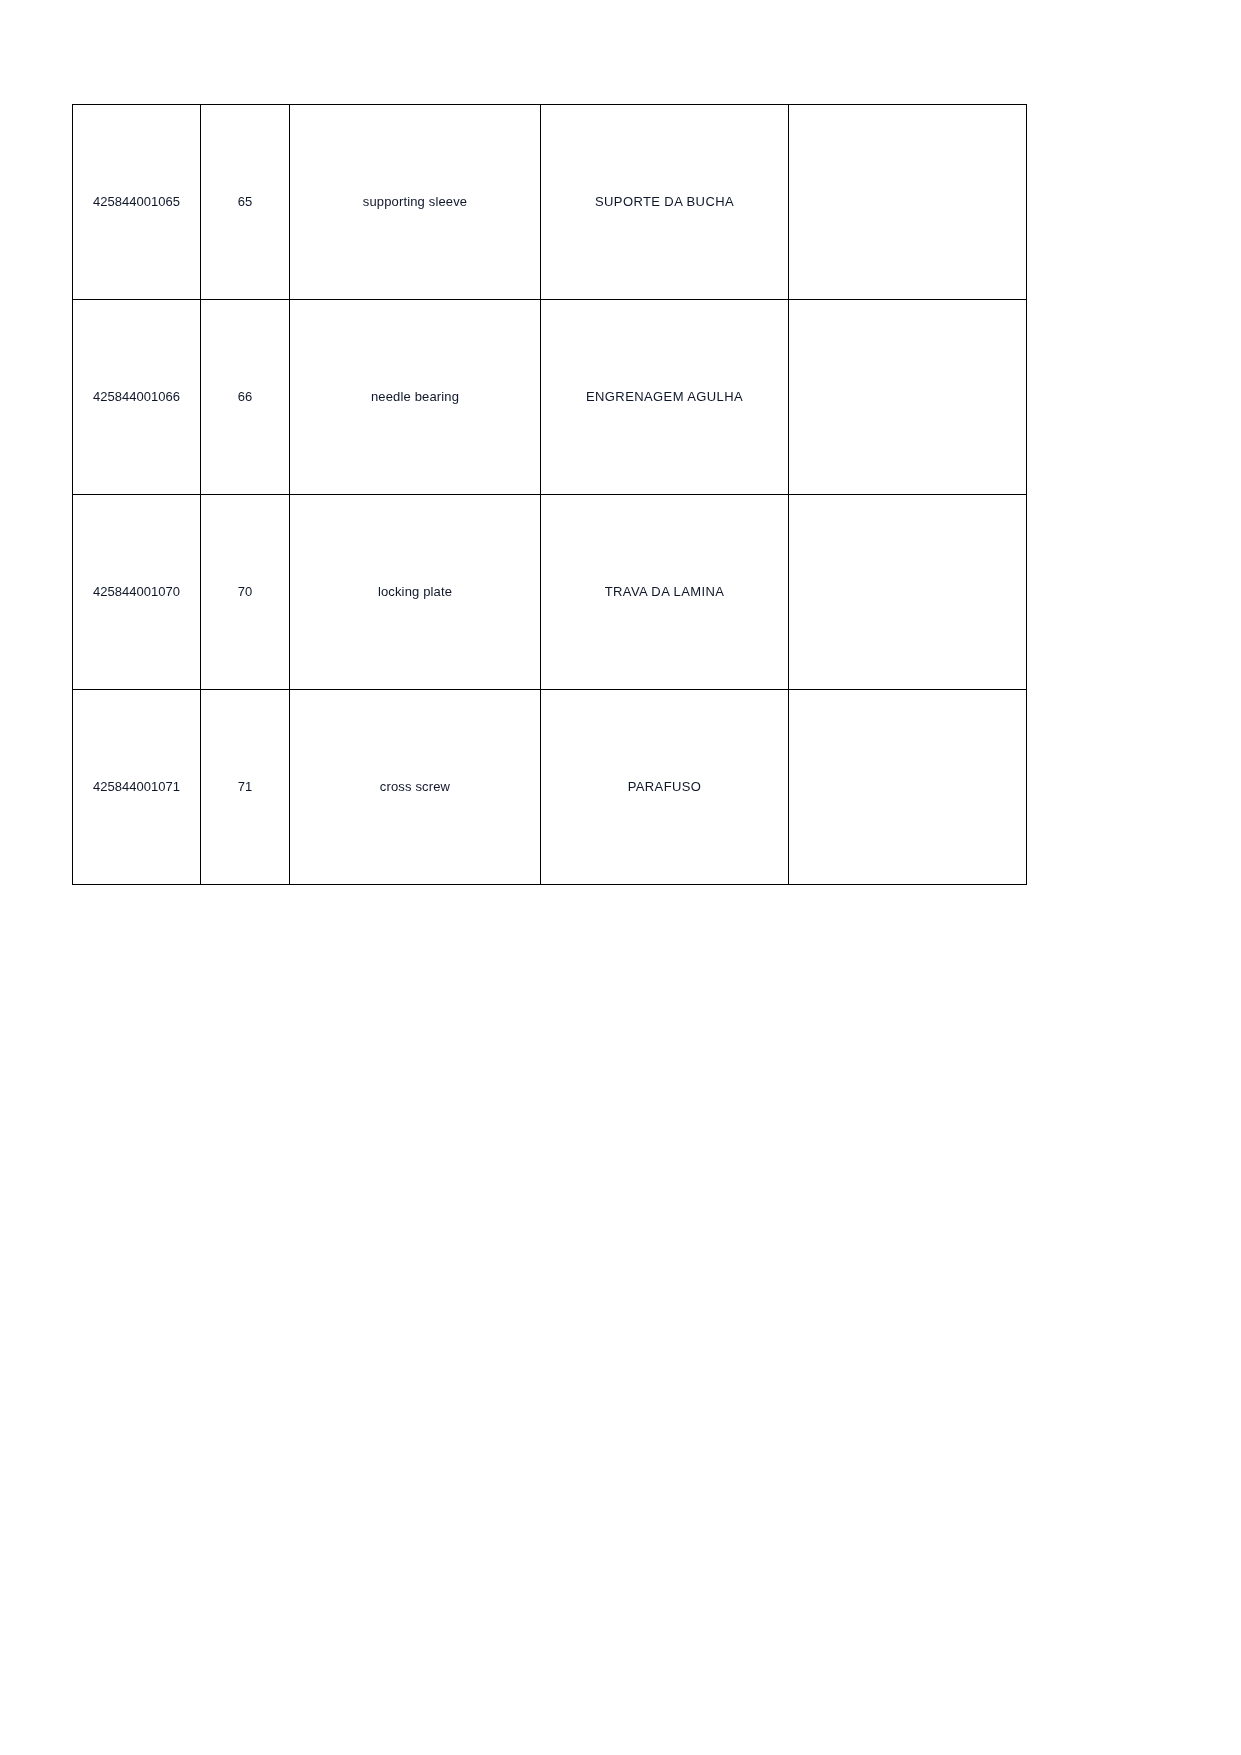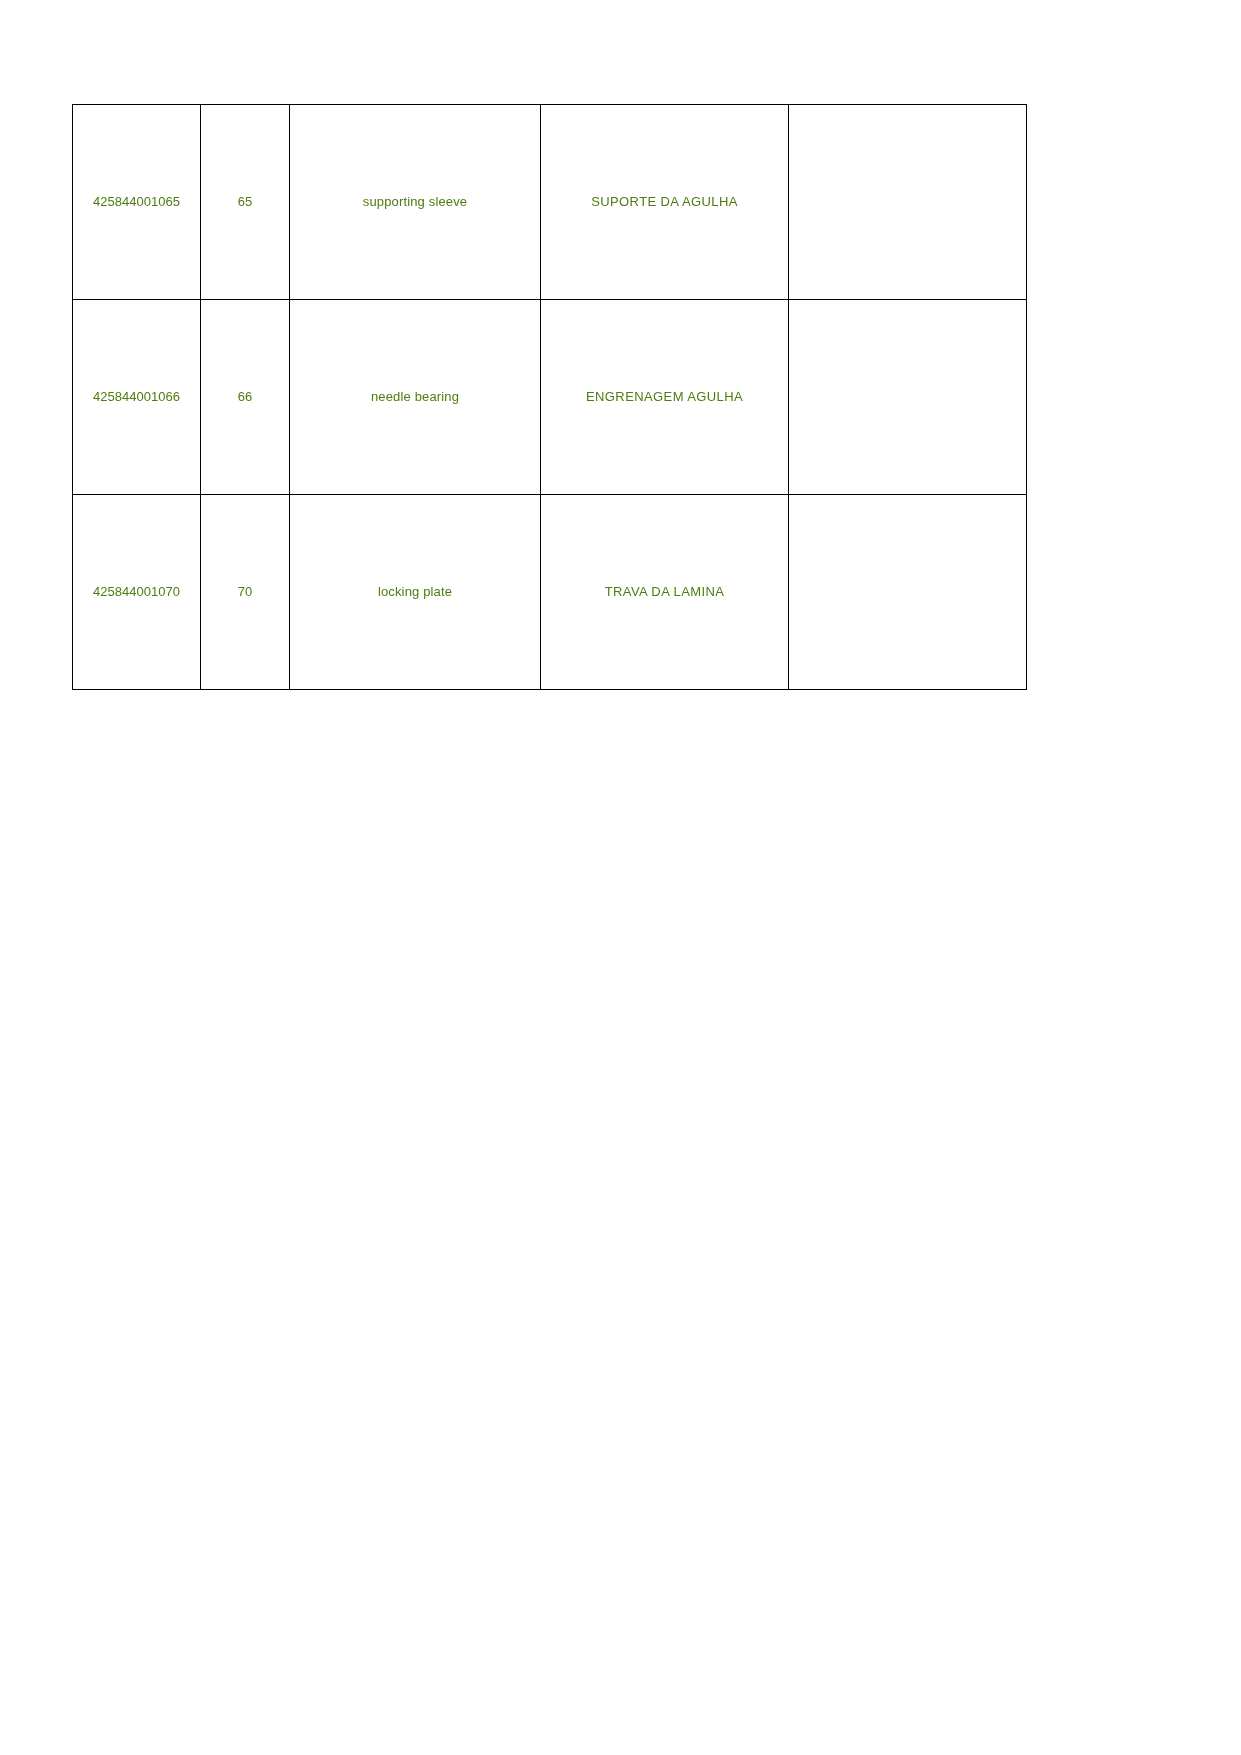--- a/index.html
+++ b/index.html
@@ -30,21 +30,21 @@
     border-collapse: collapse;
     table-layout: fixed;
   }
   .parts-table td {
     border: 1px solid #000000;
     height: 194px;
     vertical-align: middle;
     text-align: center;
     font-size: 13px;
     font-family: "Liberation Sans", sans-serif;
-    color: #4d7c0f;
+    color: #0f172a;
     padding: 0 16px;
     line-height: 1.3;
   }
   .col-code   { width: 128px; }
   .col-ref    { width:  89px; }
   .col-en     { width: 251px; }
   .col-pt     { width: 248px; }
   .col-blank  { width: 238px; }
   .cell-en { letter-spacing: 0.15px; }
   .cell-pt { letter-spacing: 0.4px; }
@@ -59,32 +59,39 @@
       <col class="col-ref">
       <col class="col-en">
       <col class="col-pt">
       <col class="col-blank">
     </colgroup>
     <tbody>
       <tr>
         <td class="cell-code">425844001065</td>
         <td class="cell-ref">65</td>
         <td class="cell-en">supporting sleeve</td>
-        <td class="cell-pt">SUPORTE DA AGULHA</td>
+        <td class="cell-pt">SUPORTE DA BUCHA</td>
         <td class="cell-blank"></td>
       </tr>
       <tr>
         <td class="cell-code">425844001066</td>
         <td class="cell-ref">66</td>
         <td class="cell-en">needle bearing</td>
         <td class="cell-pt">ENGRENAGEM AGULHA</td>
         <td class="cell-blank"></td>
       </tr>
       <tr>
         <td class="cell-code">425844001070</td>
         <td class="cell-ref">70</td>
         <td class="cell-en">locking plate</td>
         <td class="cell-pt">TRAVA DA LAMINA</td>
         <td class="cell-blank"></td>
       </tr>
+      <tr>
+        <td class="cell-code">425844001071</td>
+        <td class="cell-ref">71</td>
+        <td class="cell-en">cross screw</td>
+        <td class="cell-pt">PARAFUSO</td>
+        <td class="cell-blank"></td>
+      </tr>
     </tbody>
   </table>
 </div>
 
 </body></html>

